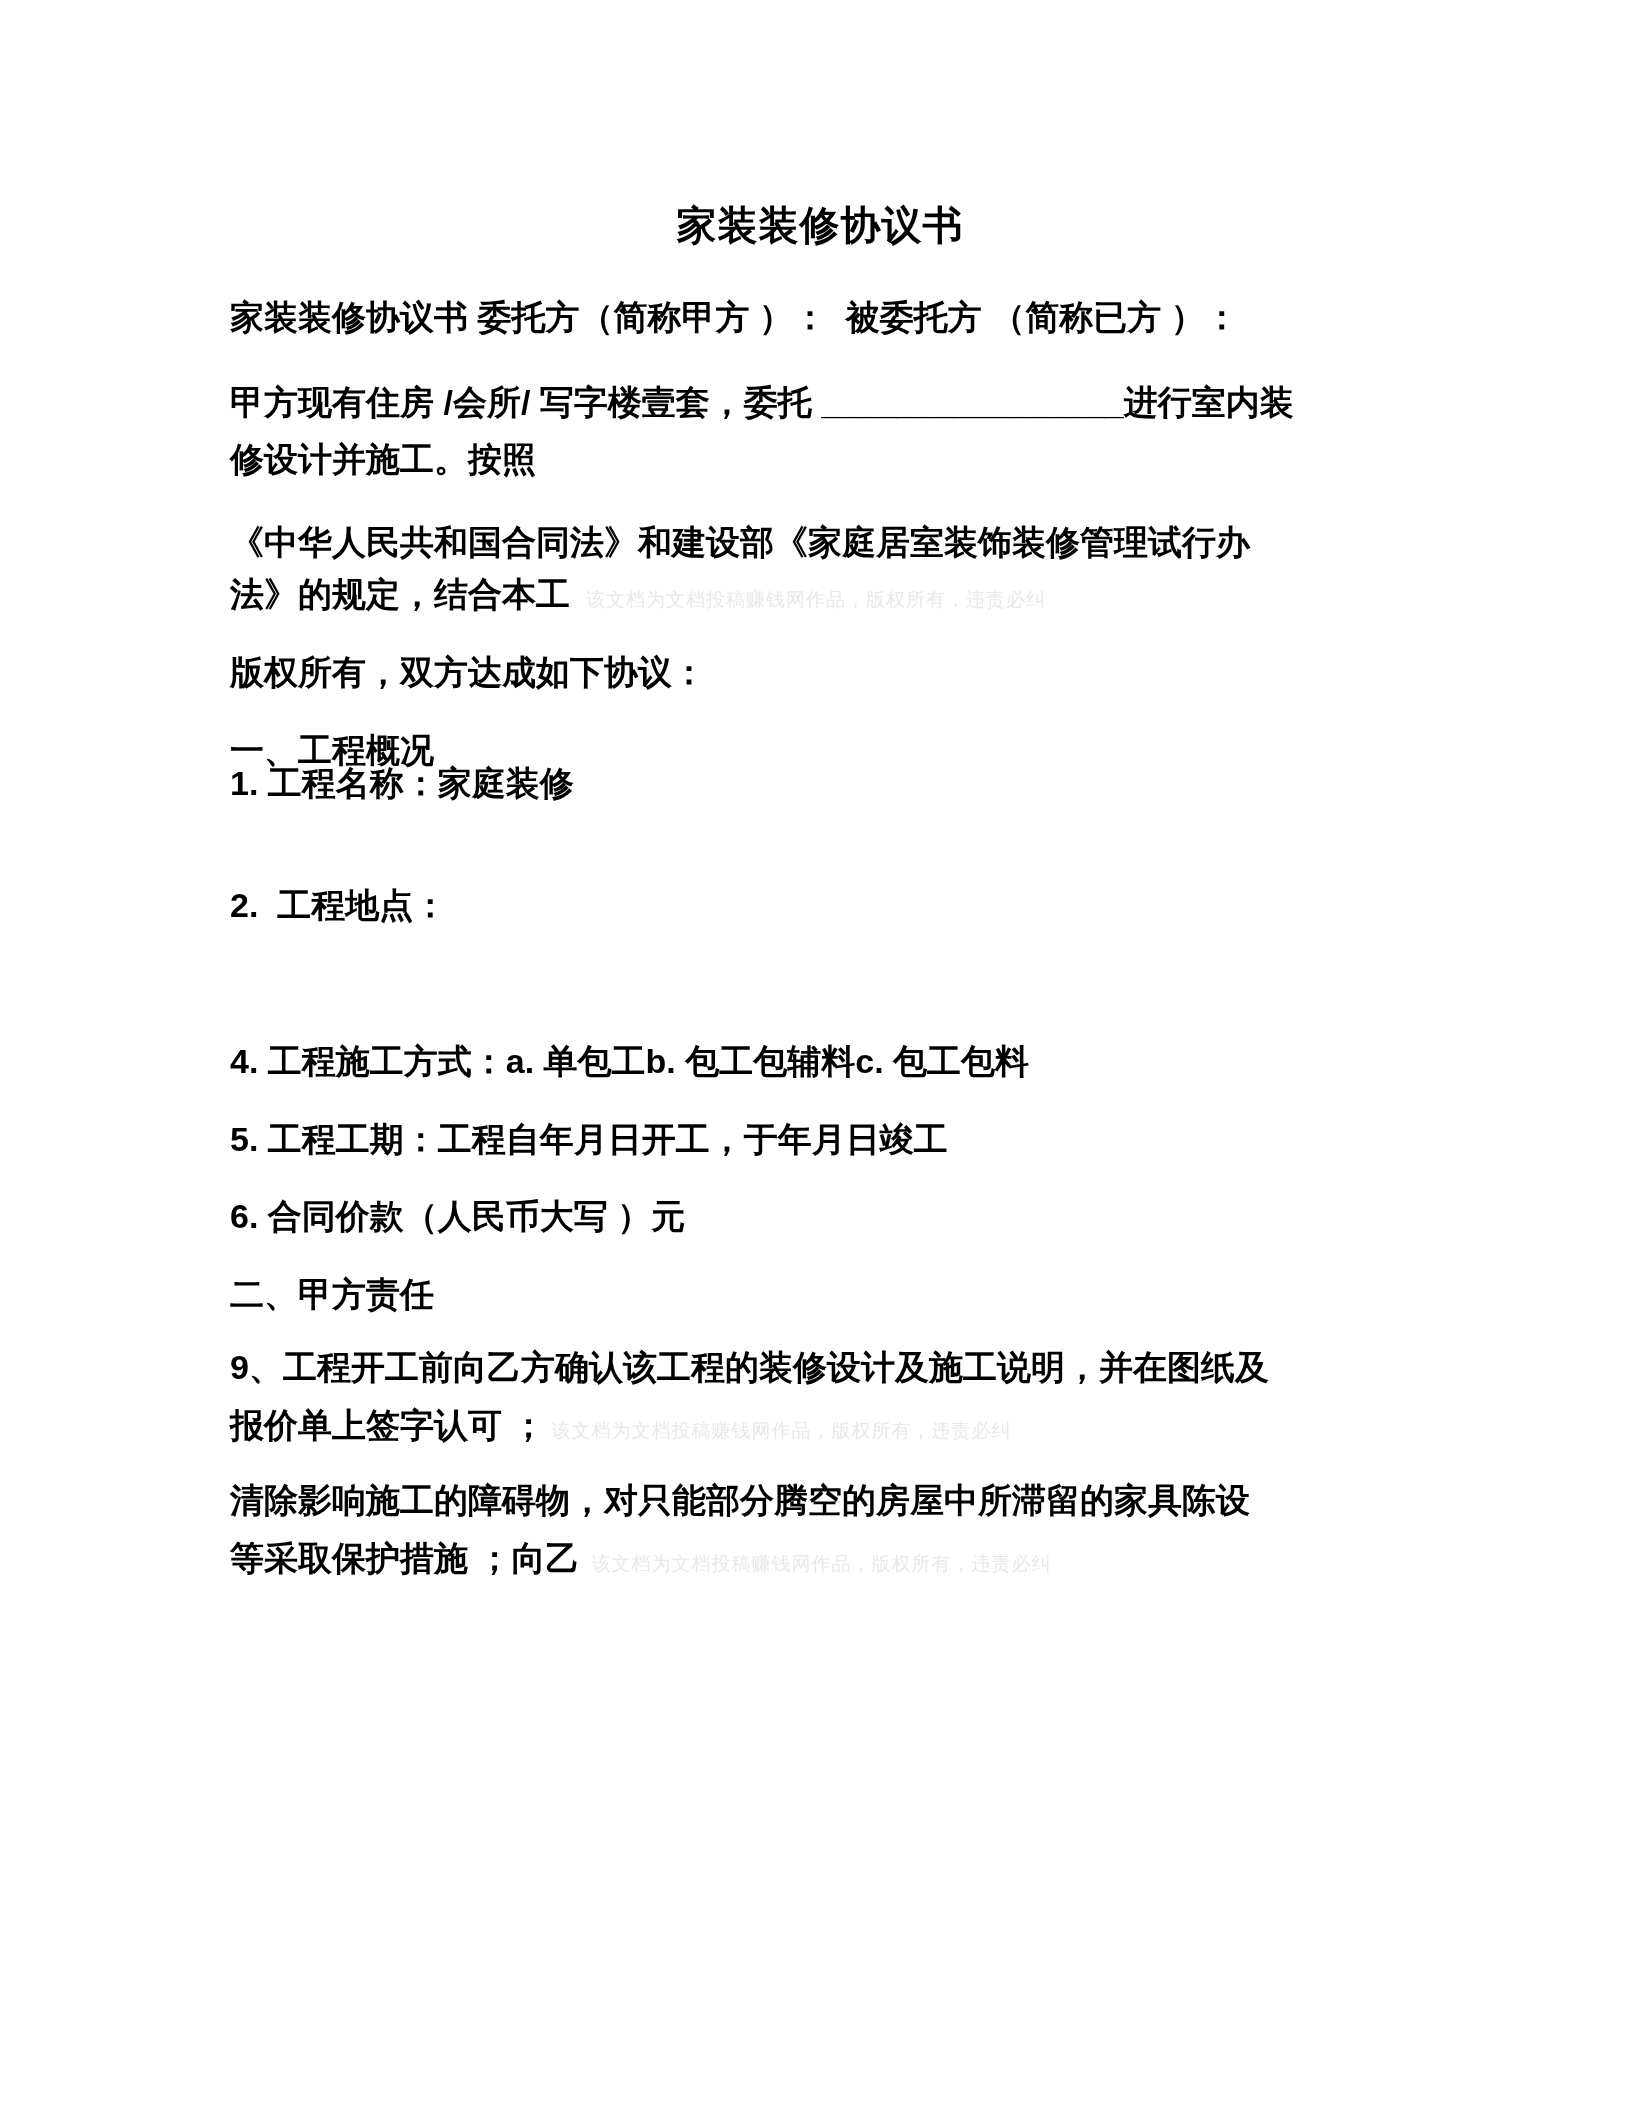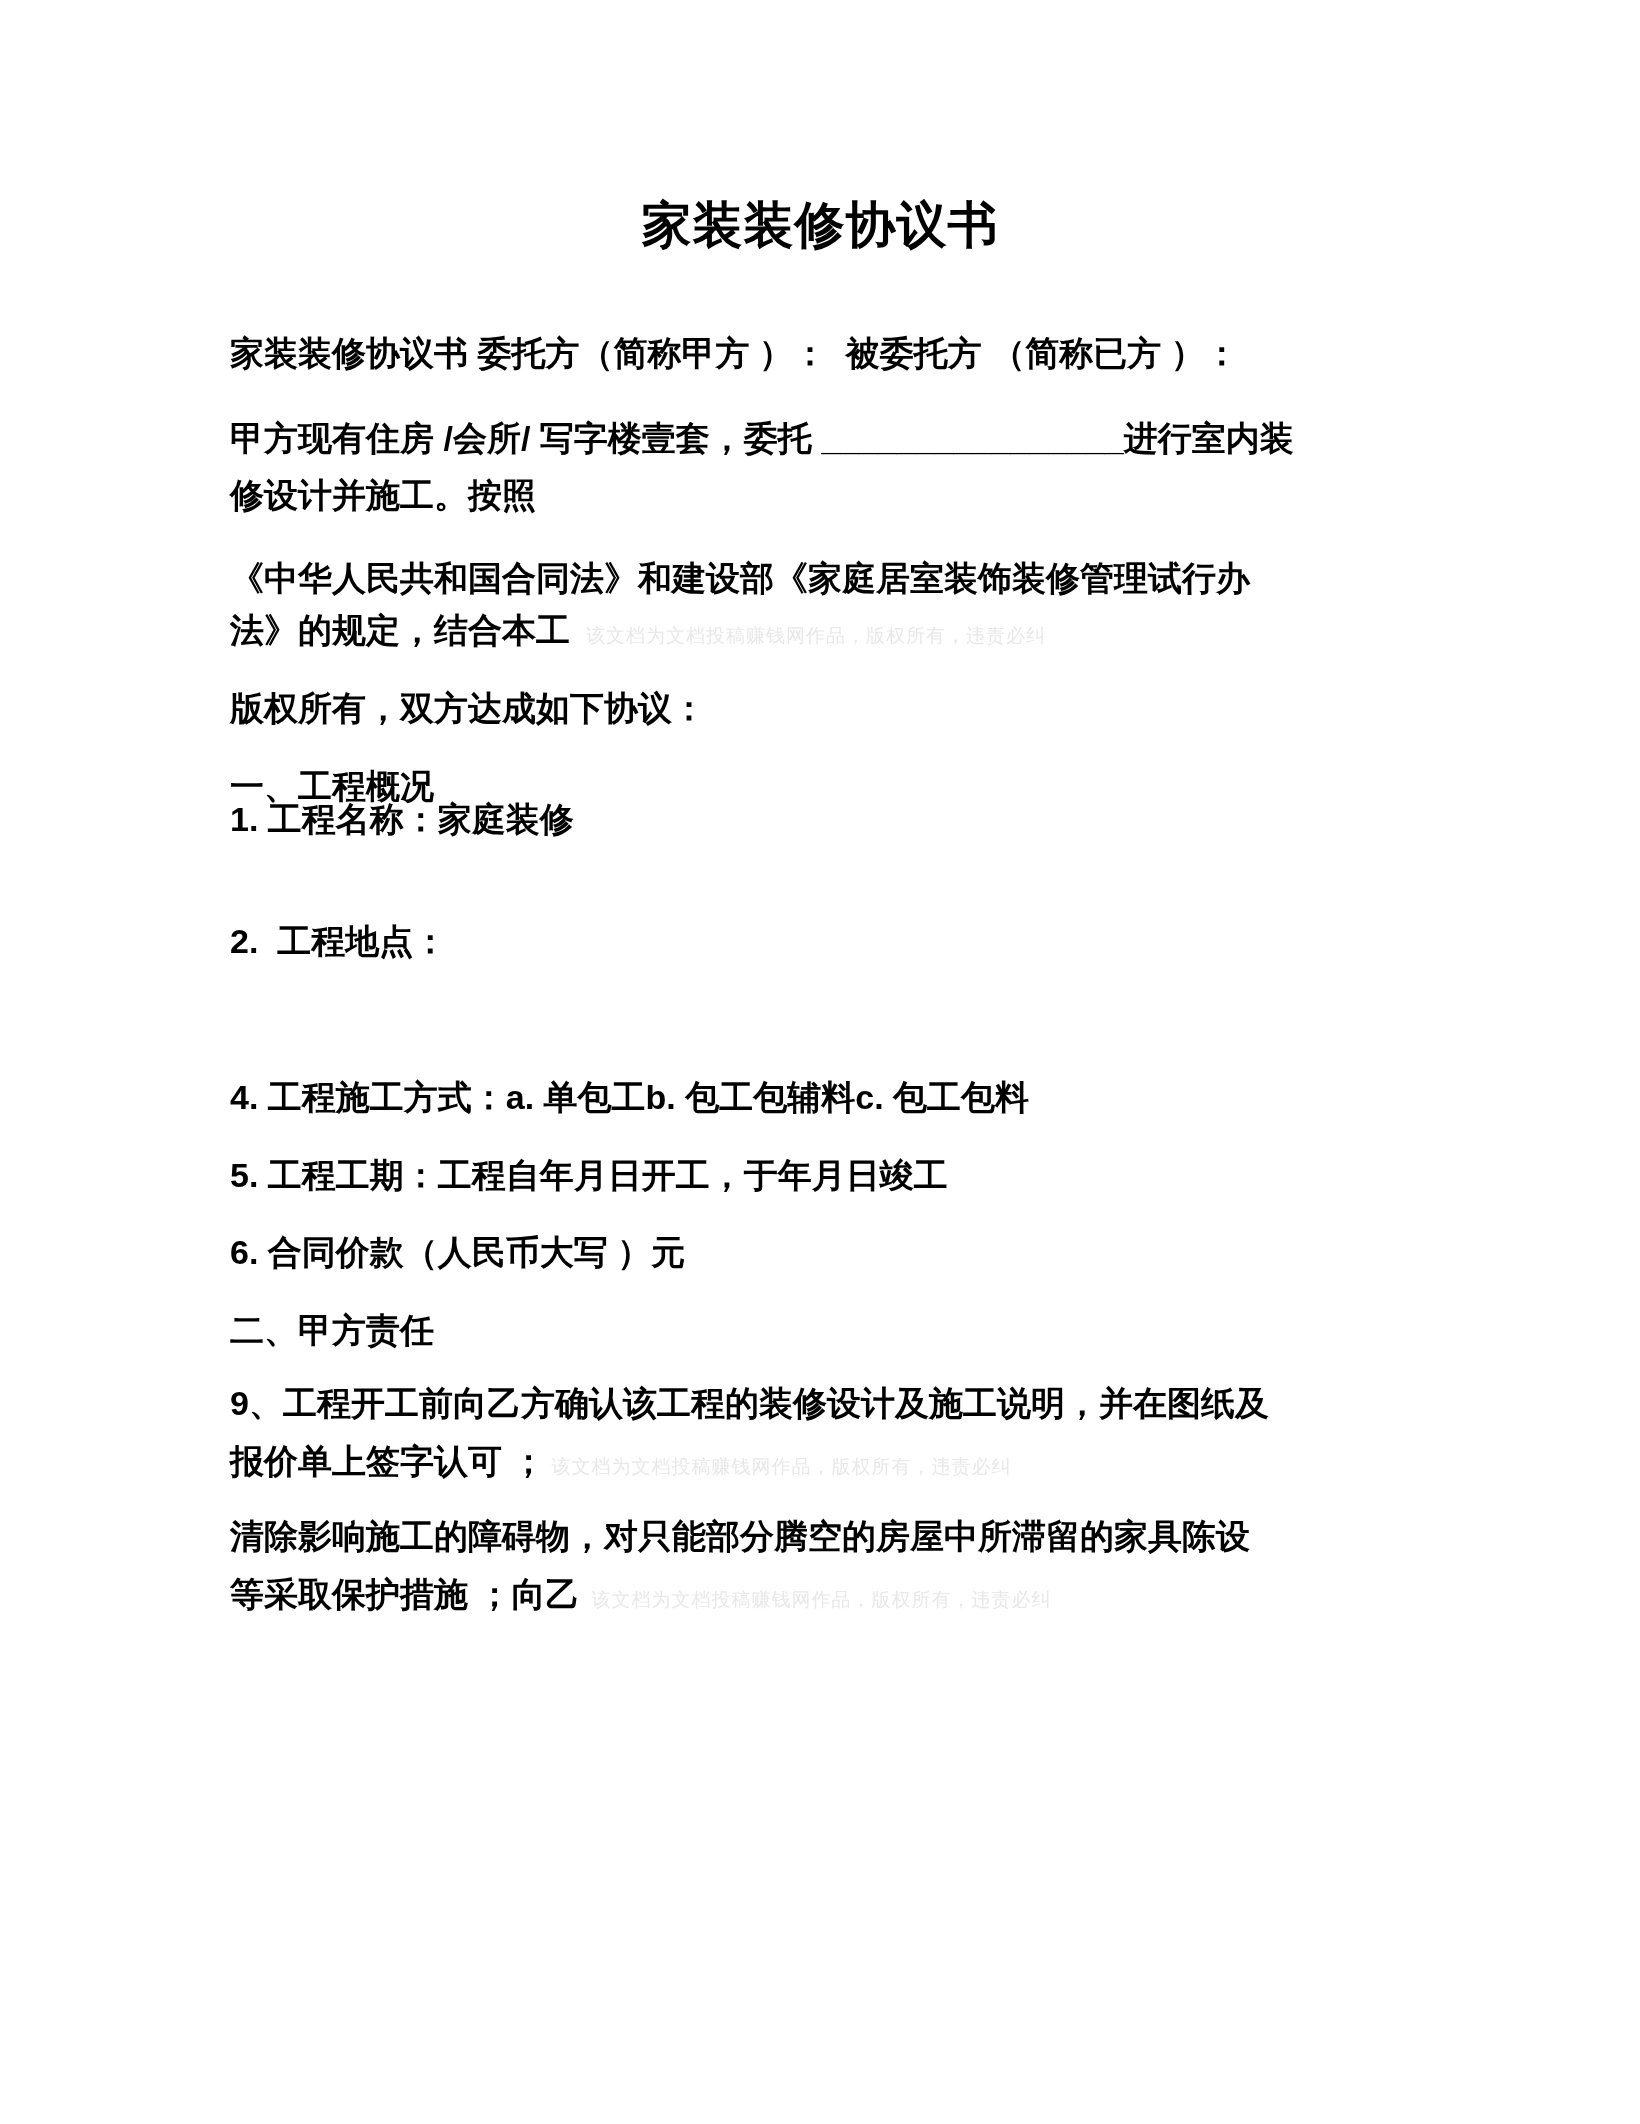--- a/index.html
+++ b/index.html
@@ -14,35 +14,34 @@
     background: #ffffff;
     overflow: hidden;
     font-family: "Liberation Sans", sans-serif;
     color: #000000;
   }
   .doc-title {
     position: absolute;
     left: 20px;
     width: 1600px;
     text-align: center;
-    font-size: 50px;
+    font-size: 40px;
     font-weight: 700;
     line-height: 54px;
     letter-spacing: 1px;
     white-space: pre;
   }
   .ln {
     position: absolute;
     left: 230px;
     width: 1320px;
     font-size: 34px;
     font-weight: 700;
     line-height: 40px;
     white-space: pre;
-    margin-top: 36px;
   }
   .wm {
     font-size: 19px;
     font-weight: 400;
     color: #e8e8e8;
     letter-spacing: 1px;
     white-space: pre;
   }
   .wm-gap-lg { margin-left: 16px; }
   .wm-gap-sm { margin-left: 6px; }

